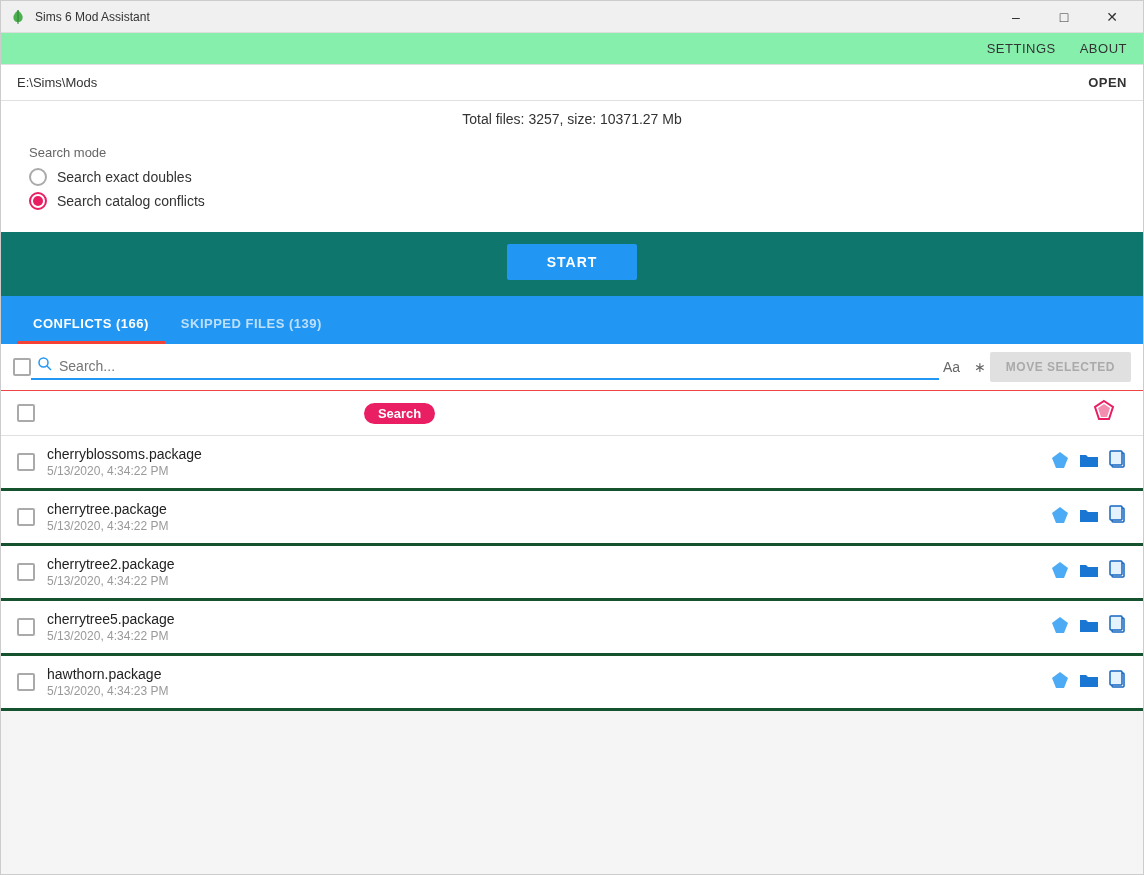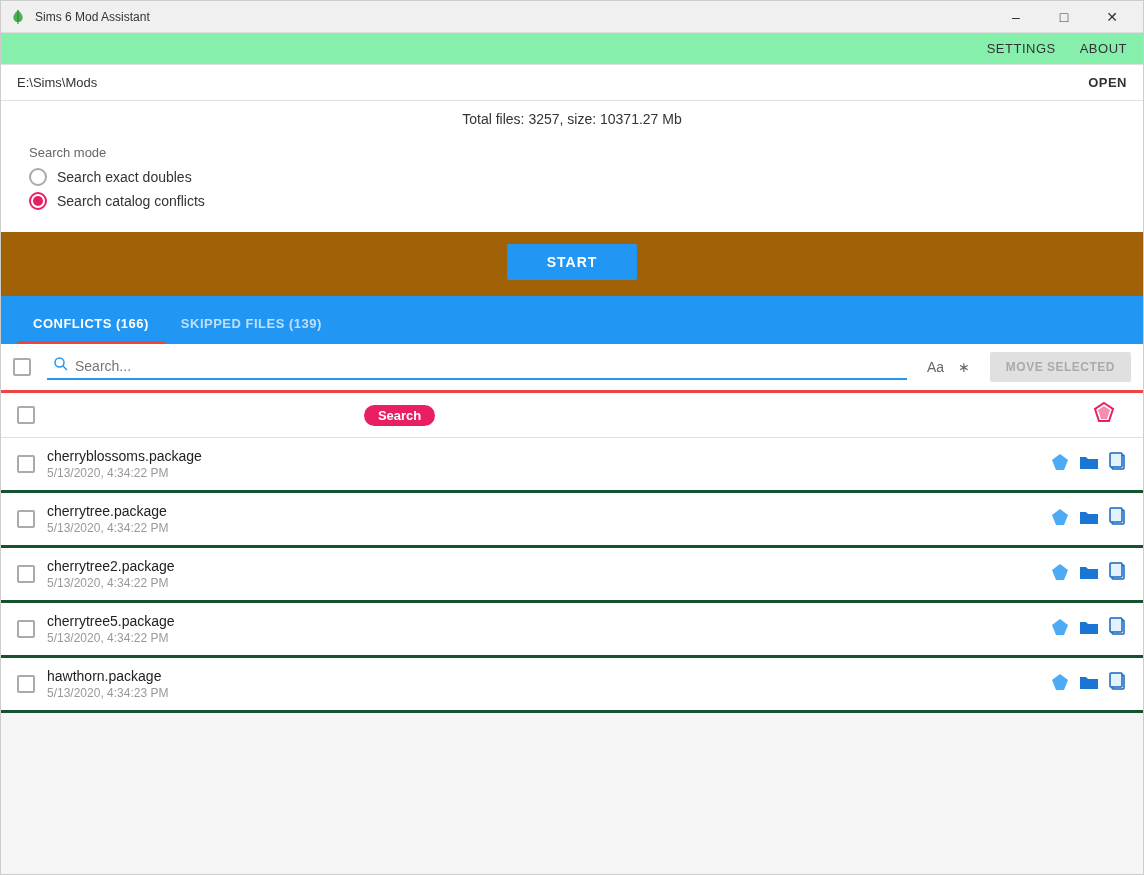--- a/index.html
+++ b/index.html
@@ -128,21 +128,21 @@
       width: 10px;
       height: 10px;
       border-radius: 50%;
       background: #e91e63;
     }
 
     .start-btn-row {
       display: flex;
       justify-content: center;
       padding: 12px 0 16px;
-      background: #a16207;
+      background: #0f766e;
     }
     .start-btn {
       background: #2196f3;
       color: #fff;
       border: none;
       padding: 10px 40px;
       font-size: 14px;
       font-weight: 600;
       letter-spacing: 1px;
       cursor: pointer;
@@ -168,22 +168,22 @@
     .tab.active {
       color: #fff;
       border-bottom: 3px solid #f44336;
     }
 
     .search-row {
       display: flex;
       align-items: center;
       padding: 8px 12px;
       background: #fff;
-      border-bottom: 3px solid #ef4444;
-      gap: 16px;
+      border-bottom: 1px solid #ef4444;
+      gap: 0;
     }
     .checkbox-small {
       width: 18px;
       height: 18px;
       border: 2px solid #aaa;
       border-radius: 2px;
       flex-shrink: 0;
       cursor: pointer;
       background: #fff;
     }

